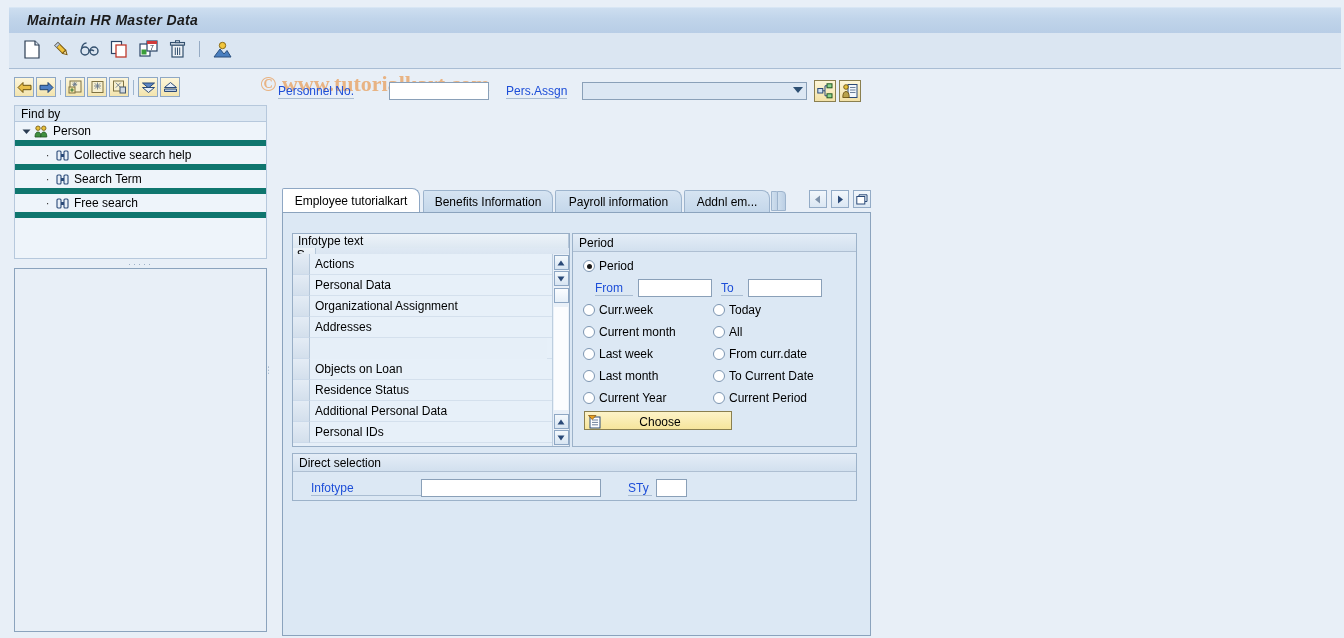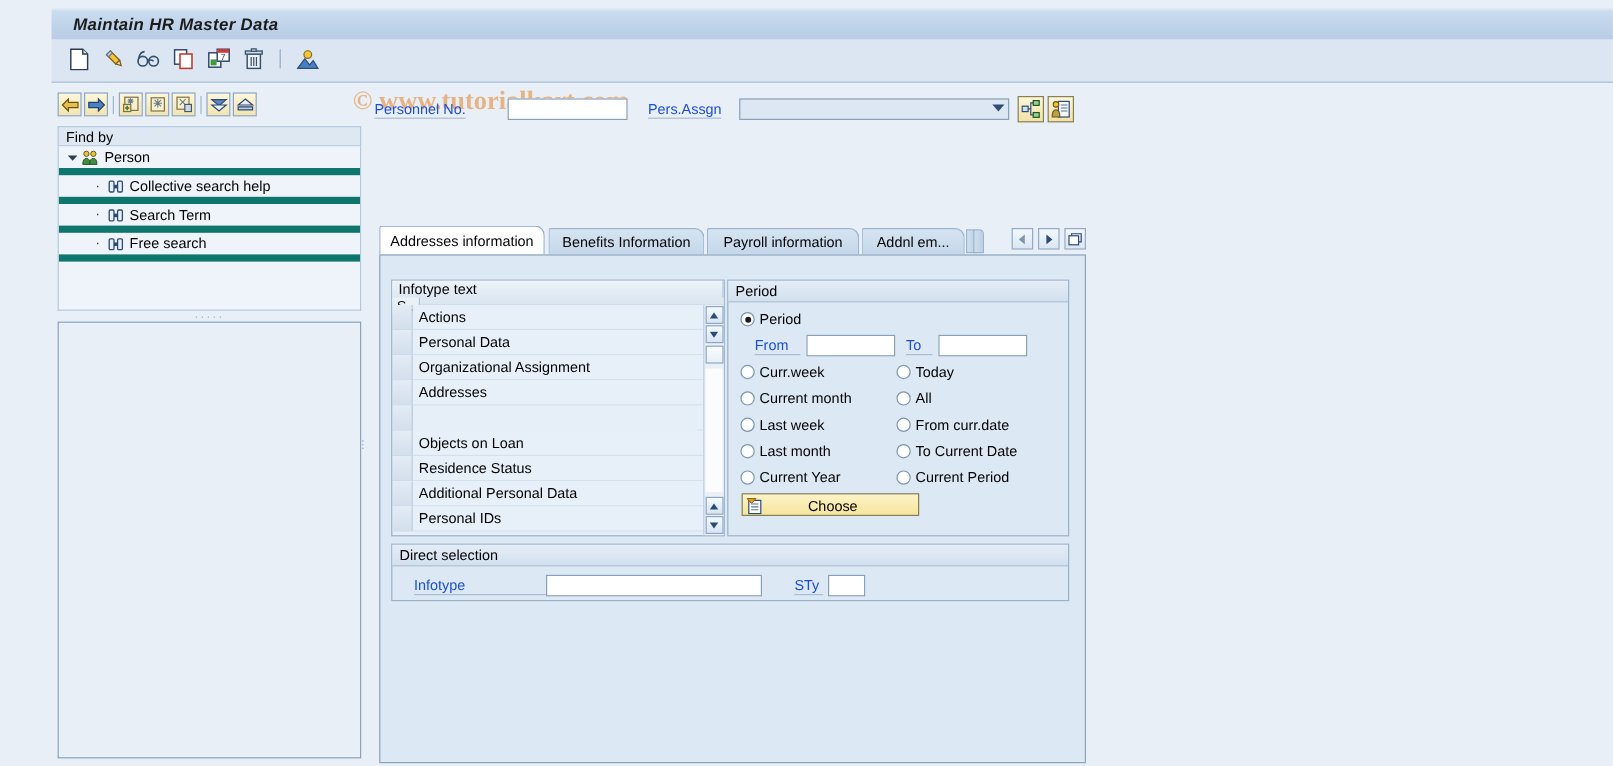--- a/index.html
+++ b/index.html
@@ -8,21 +8,20 @@
     background: #e8eff7;
     font-family: "Liberation Sans", sans-serif;
     font-size: 12px;
     color: #000;
     overflow: hidden;
   }
   #app {
     position: relative;
     width: 1220px; height: 638px;
     background: #e8eff7;
-    margin-left: 34px;
   }
 
   
   .titlebar {
     position: absolute;
     left: 9px; top: 7px; width: 1332px; height: 26px;
     background: linear-gradient(to bottom, #cddef0 0%, #c0d4ea 45%, #b8cde6 100%);
     border-top: 1px solid #d8e6f4;
     box-sizing: border-box;
   }
@@ -481,21 +480,21 @@
           <line x1="8" y1="4.5" x2="13.5" y2="4.5" stroke="#5c7290" stroke-width="0.9"></line>
           <line x1="8" y1="7" x2="13.5" y2="7" stroke="#5c7290" stroke-width="0.9"></line>
           <line x1="8" y1="9.5" x2="13.5" y2="9.5" stroke="#5c7290" stroke-width="0.9"></line>
           <circle cx="4" cy="4" r="2.3" fill="#e8c23c" stroke="#6d5410" stroke-width="0.9"></circle>
           <path d="M0.8 14.5 q0 -6 3.2 -6 q3.2 0 3.2 6z" fill="#b9a24c" stroke="#6d5410" stroke-width="0.9"></path>
         </svg>
     </span>
 
     <div class="tabstrip">
       <div class="tab active" style="left:0px; width:138px;">
-        <span>Addresses information</span>
+        <span>Employee tutorialkart</span>
       </div>
       <div class="tab" style="left:141px; width:130px;">
         <span>Benefits Information</span>
       </div>
       <div class="tab" style="left:273px; width:127px;">
         <span>Payroll information</span>
       </div>
       <div class="tab" style="left:402px; width:86px;">
         <span>Addnl em...</span>
       </div>

